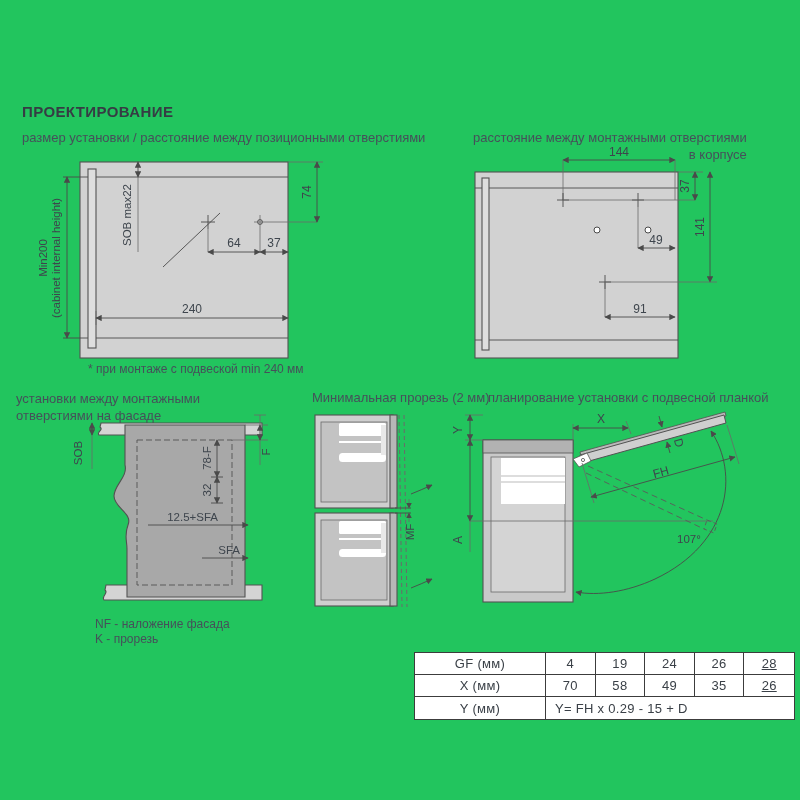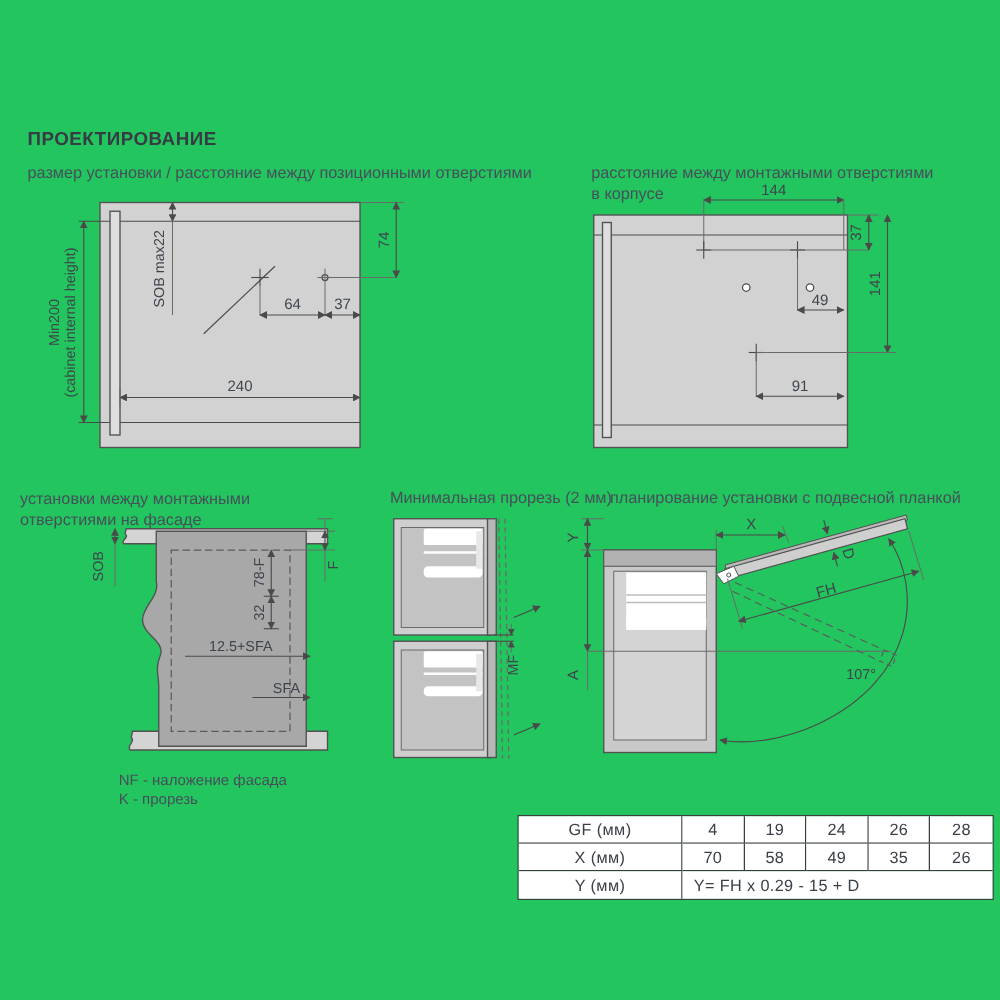--- a/index.html
+++ b/index.html
@@ -13,21 +13,21 @@
   svg text{font-family:"Liberation Sans",sans-serif;fill:#3e454d;font-size:11.5px;}
   svg text.num{font-size:12px;}
   .ln{stroke:#4a4a4a;stroke-width:.9;fill:none;}
   .thin{stroke:#6a6a6a;stroke-width:.8;fill:none;}
   .edge{stroke:#525252;stroke-width:1.1;}
   
   .tbl{display:grid;grid-template-columns:131px repeat(5,1fr);grid-auto-rows:22px;
        border:1.6px solid #3c3c3c;width:379px;font-size:13px;color:#3a4047;letter-spacing:.3px;}
   .tc{border-right:1.3px solid #3c3c3c;border-bottom:1.3px solid #3c3c3c;
       display:flex;align-items:center;justify-content:center;background:#fff;}
-  .tc.last{border-right:none;}
+  .tc.last{border-right:none;text-decoration:underline;}
   .tc.bot{border-bottom:none;}
   .tc.formula{grid-column:2/7;justify-content:flex-start;padding-left:9px;border-right:none;}
 </style>
 </head>
 <body>
 
 <svg width="0" height="0" style="position:absolute" aria-hidden="true">
   <defs>
     <marker id="ah" viewBox="0 0 10 10" refX="9" refY="5" markerWidth="7" markerHeight="7" orient="auto-start-reverse">
       <path d="M0,0 L10,5 L0,10 z" fill="#4a4a4a"></path>
@@ -74,22 +74,23 @@
       <line x1="66" y1="163" x2="258" y2="163" class="ln" marker-start="url(#ah)" marker-end="url(#ah)"></line>
     </g>
     <text transform="rotate(-90 17 103)" x="17" y="103" text-anchor="middle" font-size="12">Min200</text>
     <text transform="rotate(-90 30 103)" x="30" y="103" text-anchor="middle" font-size="10.5">(cabinet internal height)</text>
     <text transform="rotate(-90 101 60)" x="101" y="60" text-anchor="middle">SOB max22</text>
     <text class="num" transform="rotate(-90 281 37)" x="281" y="37" text-anchor="middle">74</text>
     <text class="num" x="204" y="92" text-anchor="middle">64</text>
     <text class="num" x="244" y="92" text-anchor="middle">37</text>
     <text class="num" x="162" y="158" text-anchor="middle">240</text>
   </svg>
-
-  <div class="abs sub" style="left:473px;top:129px;">
+  <div class="abs foot" style="left:88px;top:362px;">* при монтаже с подвеской min 240 мм</div>
+
+  <div class="abs sub" style="left:473px;top:129px;text-align:right;">
     <div>расстояние между монтажными отверстиями</div>
     <div>в корпусе</div>
   </div>
   <svg class="abs" style="left:455px;top:145px;" width="345" height="220" viewBox="0 0 345 220">
     <rect x="20" y="27" width="203" height="186" fill="#d2d2d2" class="edge"></rect>
     <line x1="20" y1="43" x2="223" y2="43" class="ln"></line>
     <line x1="20" y1="195" x2="223" y2="195" class="ln"></line>
     <rect x="27" y="33" width="7" height="172" fill="#dedede" class="edge"></rect>
     <g>
 

